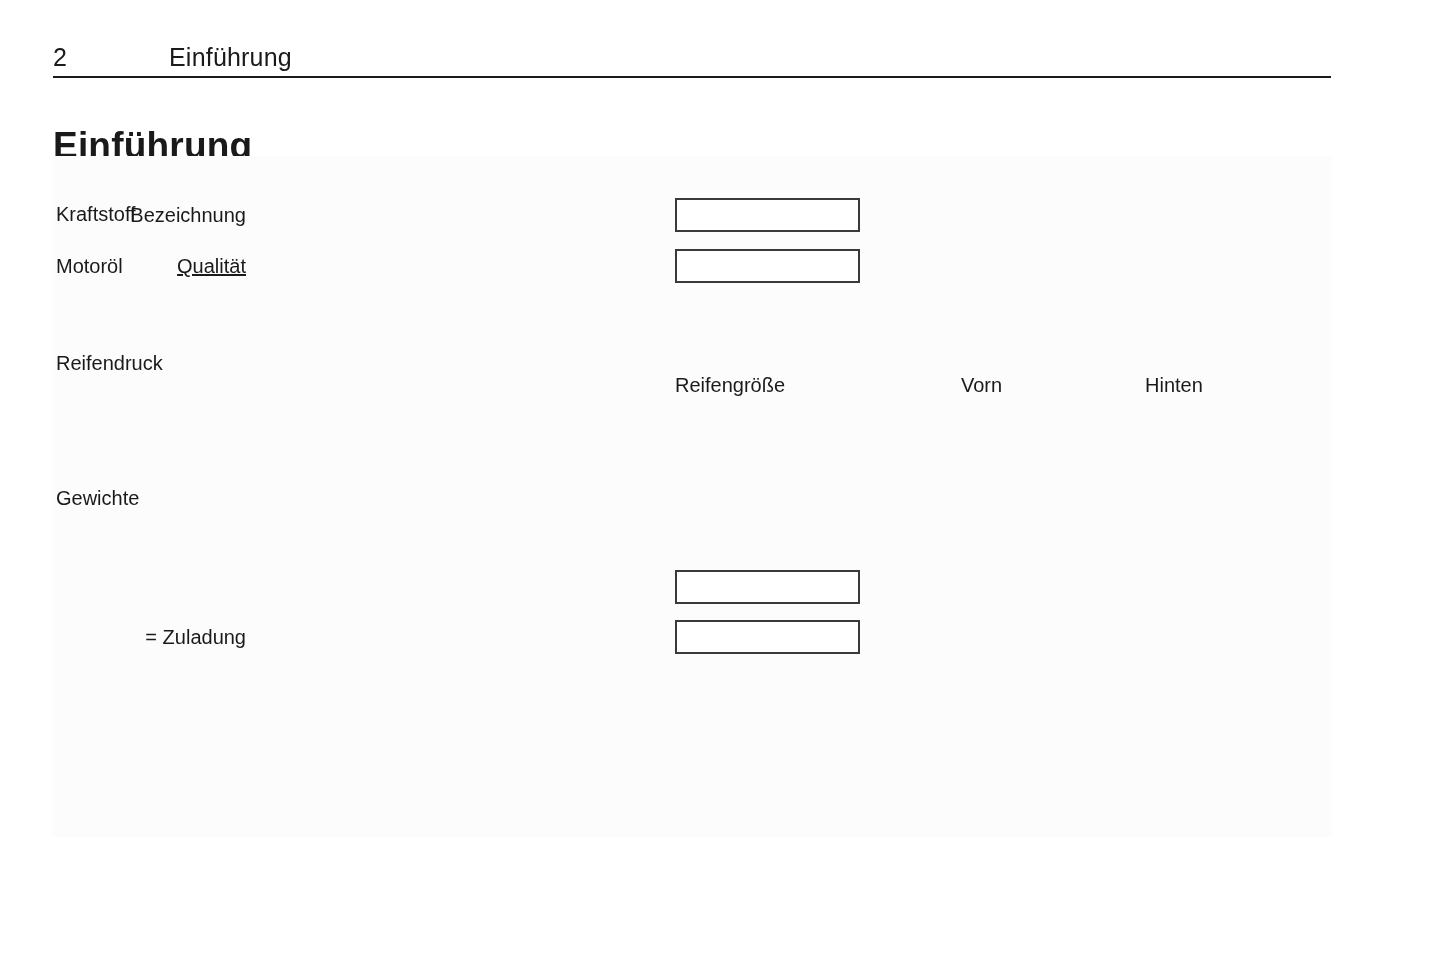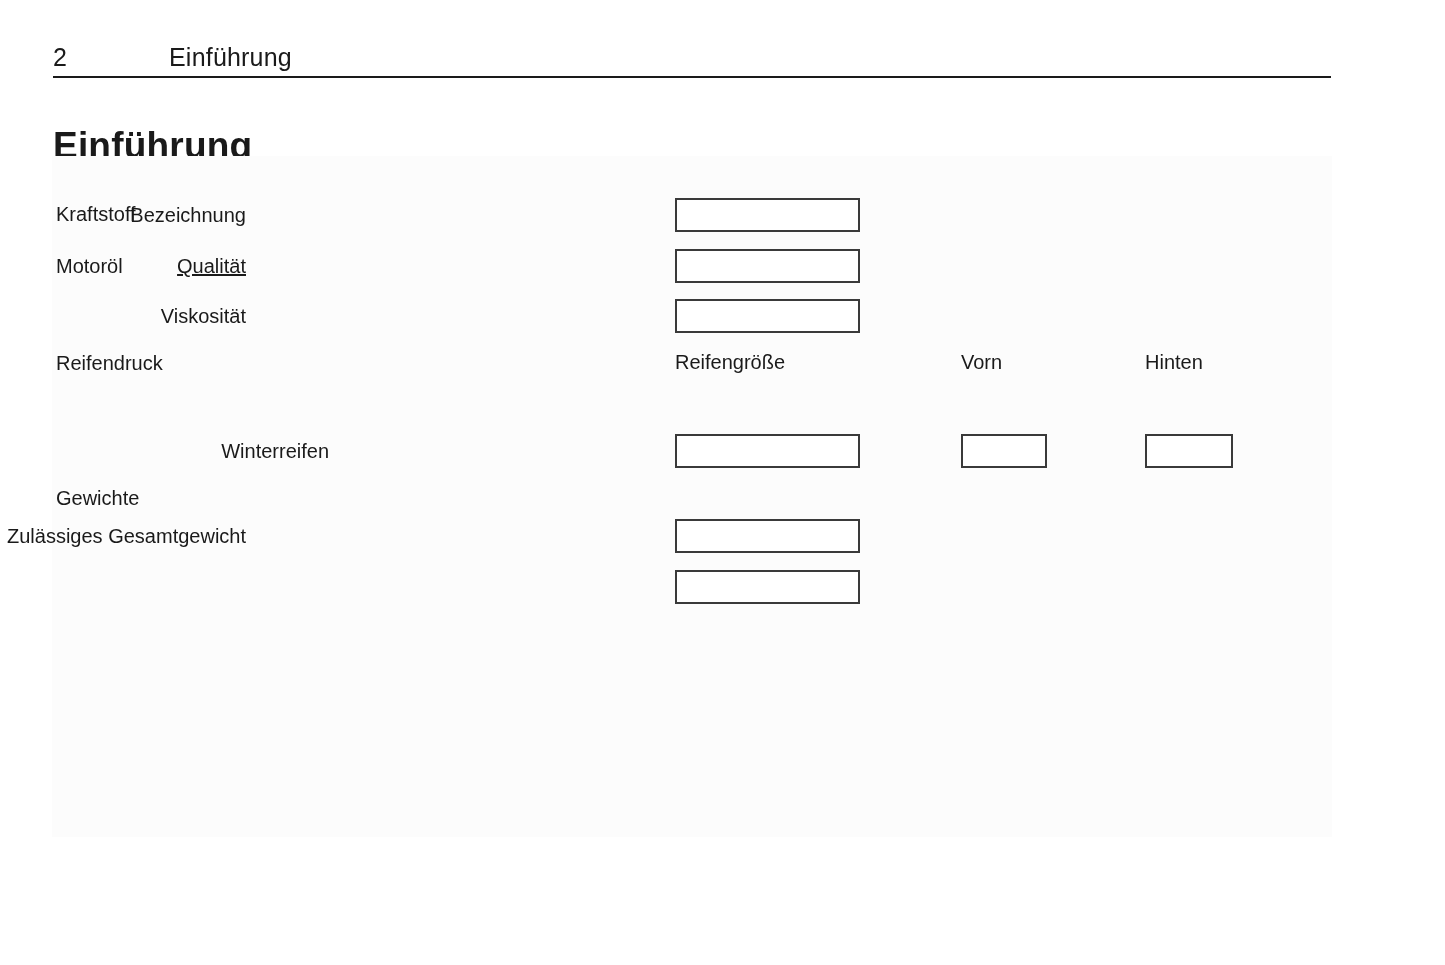--- a/index.html
+++ b/index.html
@@ -95,20 +95,21 @@
     background: #ffffff;
     border: 2px solid #3a3a3a;
   }
 
   
   .col-head {
     position: absolute;
     font-size: 20px;
     line-height: 24px;
     white-space: nowrap;
+    margin-top: 23px;
   }
 
   .input-field {
     width: 100%;
     height: 100%;
     border: 0;
     outline: none;
     background: transparent;
     font-family: "Liberation Sans", sans-serif;
     font-size: 18px;
@@ -141,52 +142,34 @@
     </div>
   </div>
 
   <div class="field-row" style="left:0; top:93px; width:858px;">
     <span class="field-label" style="right:658px;text-decoration:underline;">Qualität</span>
     <div class="field-box" style="left:623px; width:185px;">
       <input class="input-field" type="text" value="" style="">
     </div>
   </div>
 
-  <div class="field-row" style="left:0; top:143px; width:858px;">
-    <span class="field-label" style="right:658px;">Viskosität</span>
-    <div class="field-box" style="left:623px; width:185px;">
-      <input class="input-field" type="text" value="" style="">
-    </div>
-  </div>
 
   <div class="col-head" style="left:623px; top:194px;">Reifengröße</div>
   <div class="col-head" style="left:909px; top:194px;">Vorn</div>
   <div class="col-head" style="left:1093px; top:194px;">Hinten</div>
 
 
-  <div class="field-row" style="left:0; top:278px; width:1180px;">
-    <span class="field-label" style="right:897px;">Winterreifen</span>
-    <div class="field-box" style="left:623px; width:185px;">
-      <input class="input-field" type="text" value="" style="">
-    </div>
-    <div class="field-box" style="left:909px; width:86px;">
-      <input class="input-field" type="text" value="" style="">
-    </div>
-    <div class="field-box" style="left:1093px; width:88px;">
-      <input class="input-field" type="text" value="" style="">
-    </div>
-  </div>
 
-  <div class="field-row" style="left:0; top:363px; width:858px;">
-    <span class="field-label" style="right:658px;">Zulässiges Gesamtgewicht</span>
-    <div class="field-box" style="left:623px; width:185px;">
-      <input class="input-field" type="text" value="" style="">
-    </div>
-  </div>
 
   <div class="field-row" style="left:0; top:414px; width:858px;">
     <div class="field-box" style="left:623px; width:185px;">
       <input class="input-field" type="text" value="" style="">
     </div>
   </div>
 
+  <div class="field-row" style="left:0; top:464px; width:858px;">
+    <span class="field-label" style="right:658px;">= Zuladung</span>
+    <div class="field-box" style="left:623px; width:185px;">
+      <input class="input-field" type="text" value="" style="">
+    </div>
+  </div>
 
 </div>
 
 </body></html>

